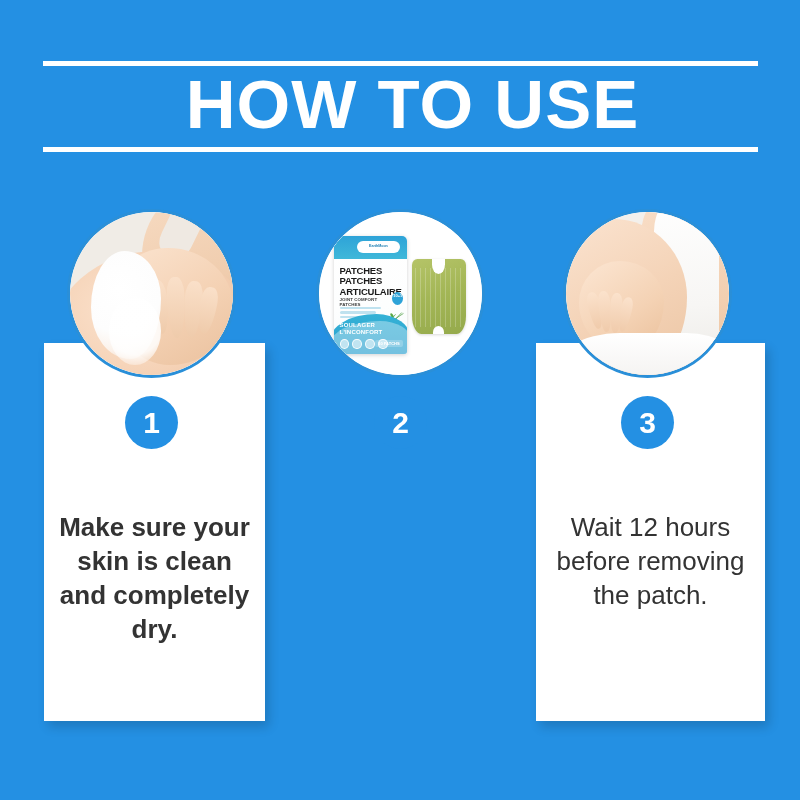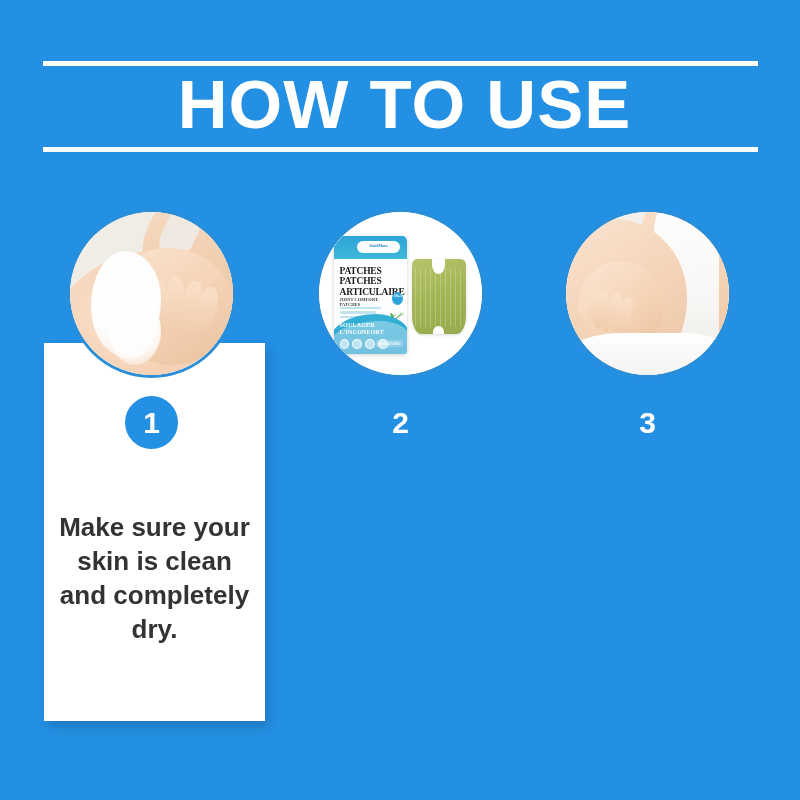--- a/index.html
+++ b/index.html
@@ -16,21 +16,21 @@
     position:absolute;
     left:43px; top:55px; width:715px; height:100px;
   }
   .rule {
     position:absolute; left:0; width:715px; height:5px;
     background:#ffffff;
   }
   .rule-top { top:6px; }
   .rule-bottom { top:92px; }
   .title {
-    position:absolute; left:4px; top:14px; width:715px;
+    position:absolute; left:12px; top:14px; width:715px;
     text-align:center;
     color:#ffffff;
     font-size:69px;
     font-weight:bold;
     letter-spacing:1px;
     line-height:72px;
     white-space:nowrap;
   }
 
   
@@ -67,21 +67,21 @@
     width:169px; height:169px;
     border-radius:50%;
     border:3px solid #2a8fd8;
     background:#ffffff;
     overflow:hidden;
   }
   .photo-1 { left:67px;  top:209px; }
   .photo-2 { left:316px; top:209px; }
   .photo-3 { left:563px; top:209px; }
 
-  .photo-inner { position:absolute; inset:0; overflow:hidden; border-radius:50%;font-family:Liberation Serif, serif; }
+  .photo-inner { position:absolute; inset:0; overflow:hidden; border-radius:50%; }
 
   
   .p1-bg { position:absolute; inset:0; background:#f0ece6; }
   .p1-shoulder {
     position:absolute; left:-12%; top:24%; width:125%; height:95%;
     background:radial-gradient(ellipse at 38% 38%, #fbe2cd 0%, #f5d2b6 48%, #eec5a5 76%, #e5b894 100%);
     border-radius:52% 48% 44% 56%/60% 56% 44% 40%;
   }
   .p1-upper {
     position:absolute; left:44%; top:-16%; width:78%; height:74%;
@@ -278,20 +278,23 @@
   <div class="rule rule-bottom"></div>
 </div>
 
 <div class="cards">
 
   <div class="card card-1">
     <div class="card-text">Make sure your skin is clean and completely dry.</div>
   </div>
 
 
+  <div class="card card-3">
+    <div class="card-text">Wait 12 hours before removing the patch.</div>
+  </div>
 
 </div>
 
 <div class="photo photo-1">
   <div class="photo-inner">
     <div class="p1-bg"></div>
     <div class="p1-upper"></div>
     <div class="p1-strap"></div>
     <div class="p1-shoulder"></div>
     <div class="p1-hand">

